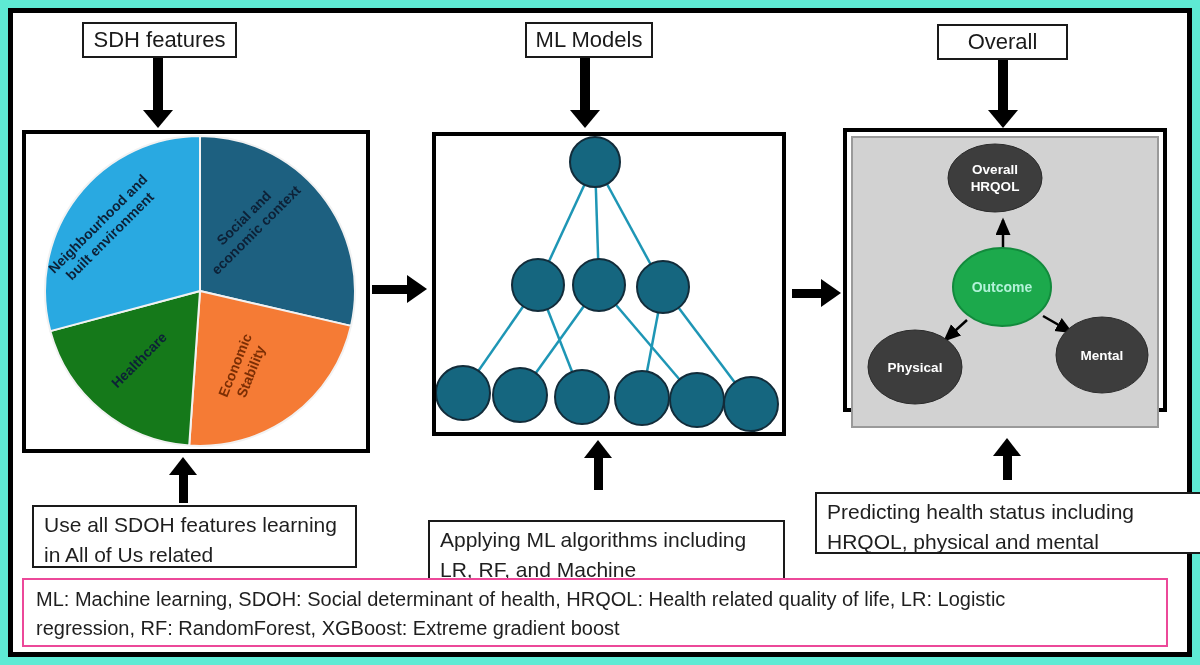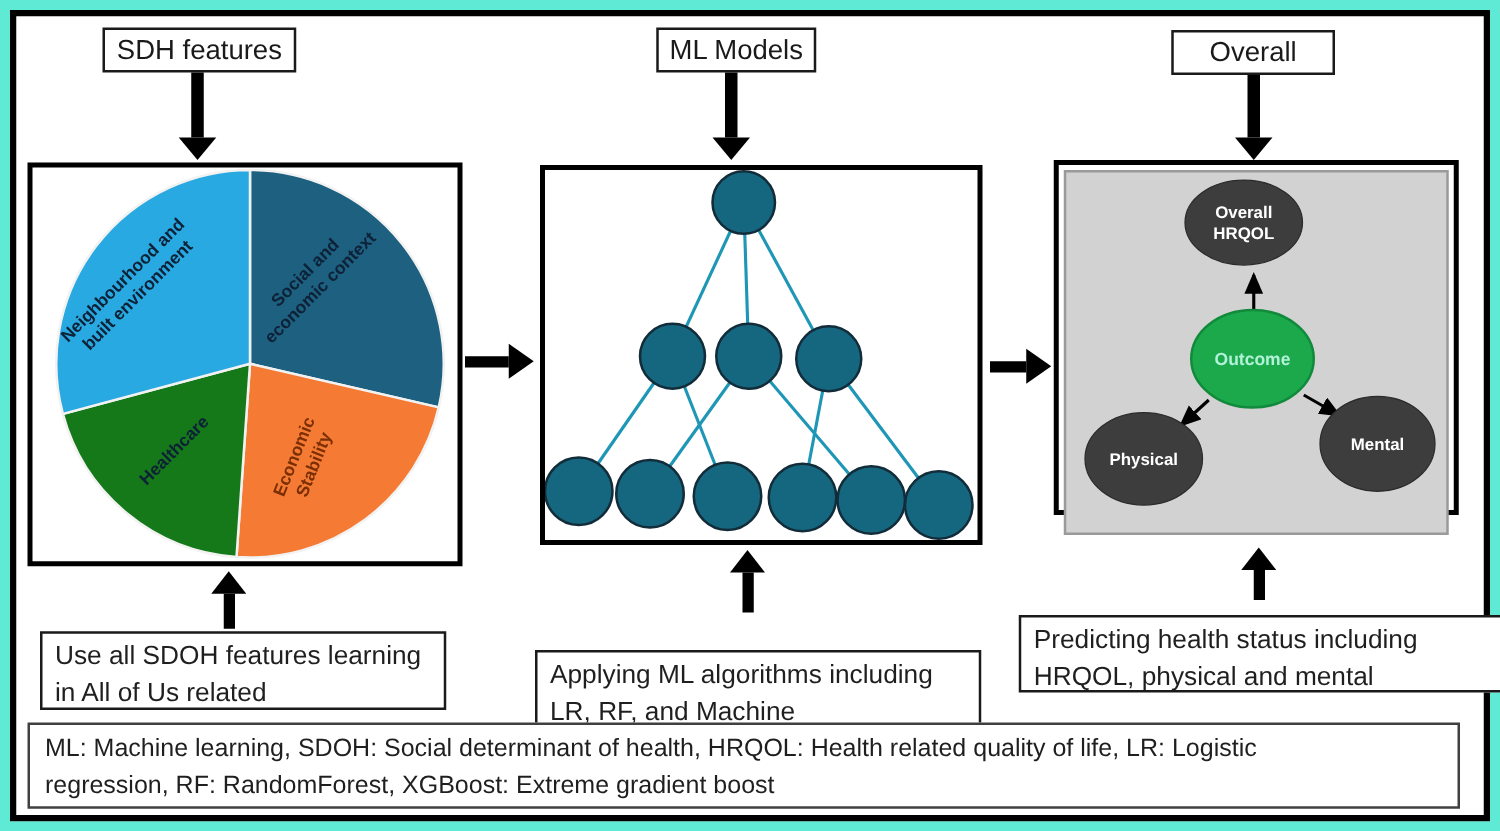--- a/index.html
+++ b/index.html
@@ -6,21 +6,21 @@
   body { background:#fff; font-family:"Liberation Sans", sans-serif; }
   .canvas { position:relative; width:1200px; height:665px; background:#5eead4; overflow:hidden; }
   .outer-frame { position:absolute; left:8px; top:8px; width:1184px; height:649px; border:5px solid #000; background:#fff; }
 
   .label-box { position:absolute; background:#fff; border:2px solid #1a1a1a;
     display:flex; align-items:center; justify-content:center;
     font-size:22px; color:#1a1a1a; }
   .caption-box { position:absolute; background:#fff; border:2px solid #1a1a1a;
     font-size:21px; color:#1f1f1f; line-height:1.42; padding:3px 10px; }
   .legend-box { position:absolute; left:22px; top:578px; width:1146px; height:69px;
-    background:#fff; border:2px solid #404040; font-size:20px; color:#1f1f1f;
+    background:#fff; border:2px solid #ec4899; font-size:20px; color:#1f1f1f;
     line-height:1.45; padding:5px 12px; }
 
   .panel { position:absolute; border:4px solid #000; background:#fff; }
 
   
   .arrow-v { position:absolute; display:flex; flex-direction:column; align-items:center; }
   .arrow-v .stem { width:10px; background:#000; }
   .arrow-v .head-down { width:0; height:0; border-left:15px solid transparent;
     border-right:15px solid transparent; border-top:18px solid #000; }
   .arrow-v .head-up { width:0; height:0; border-left:14px solid transparent;

